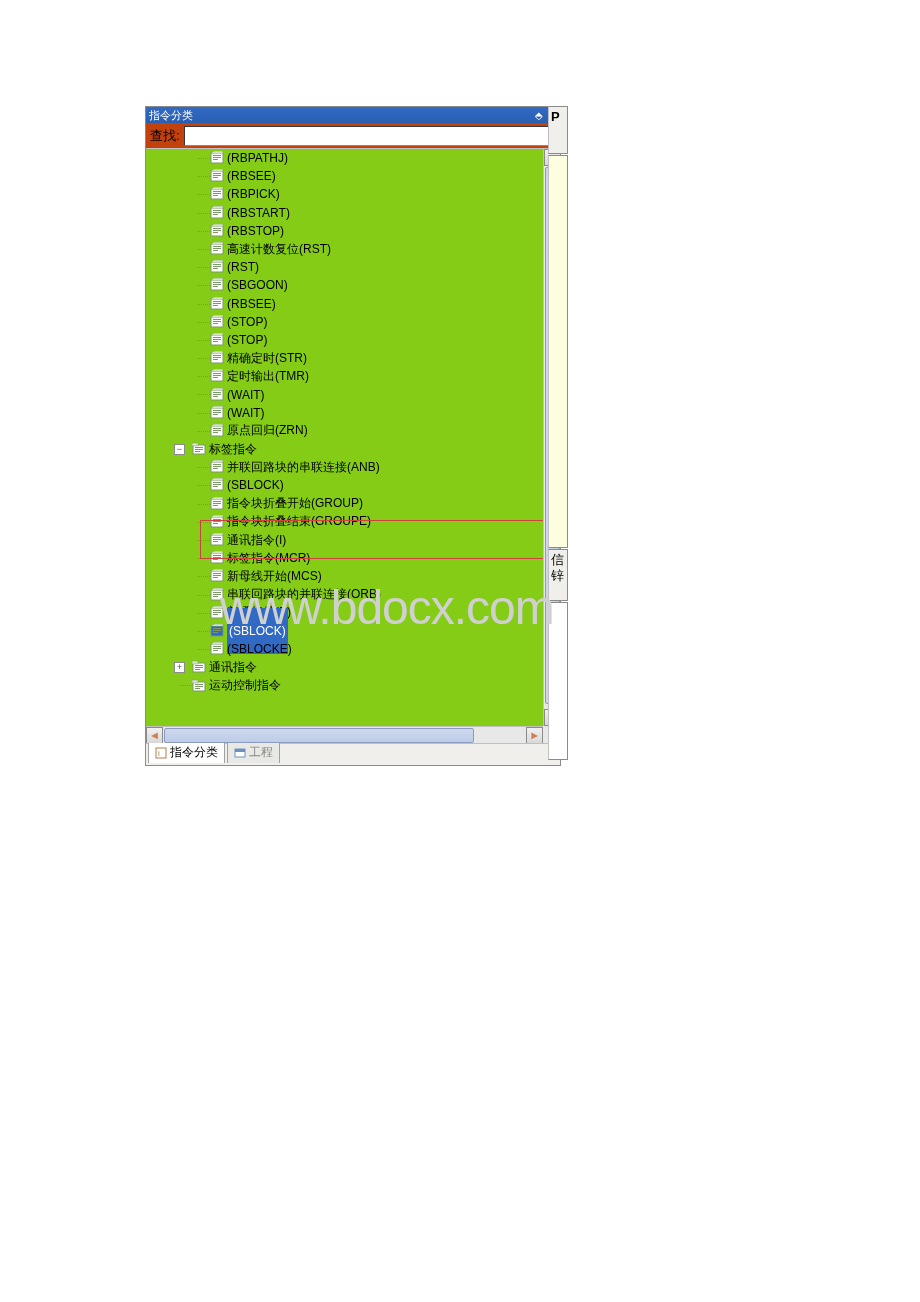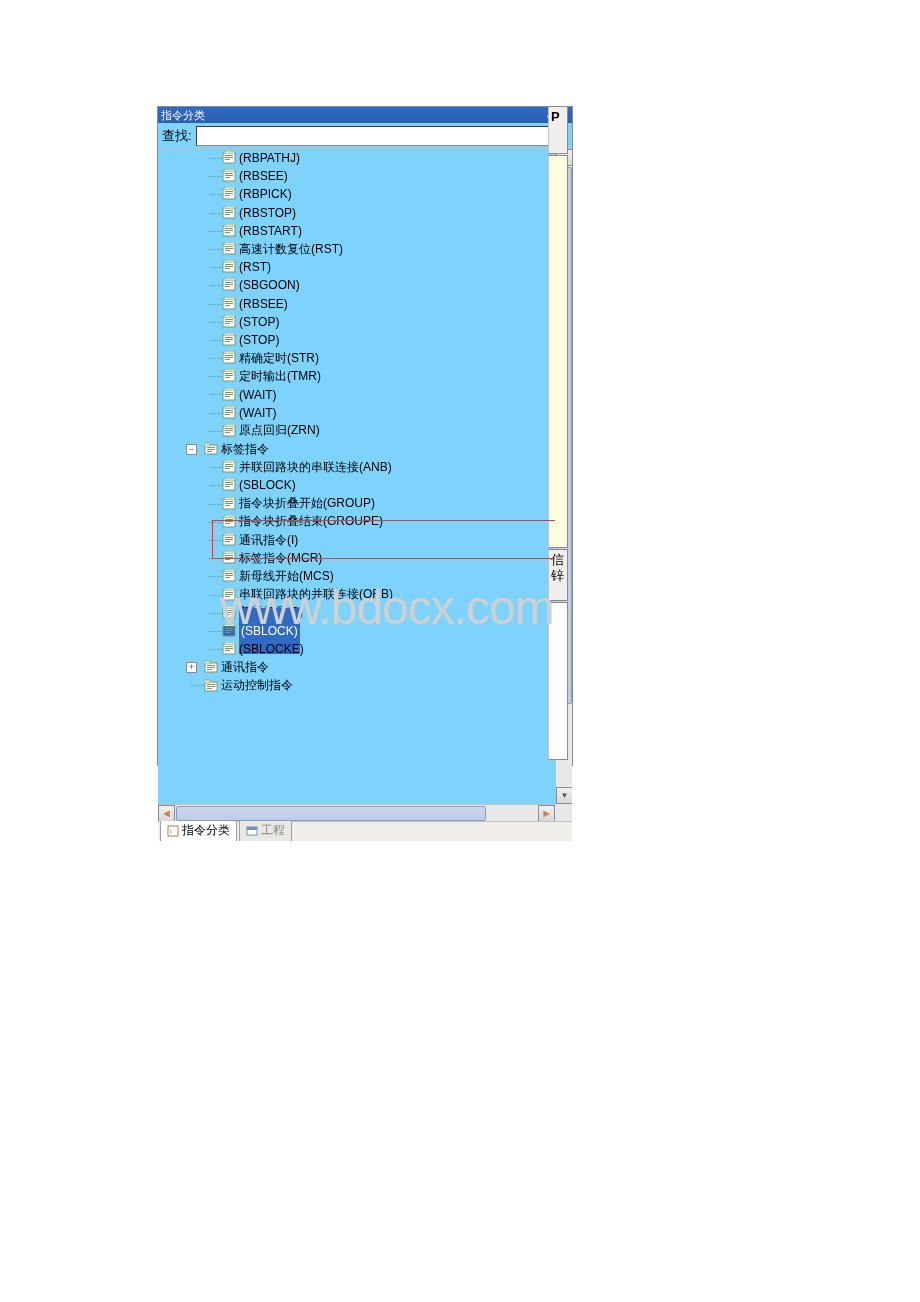--- a/index.html
+++ b/index.html
@@ -18,21 +18,21 @@
       font-size: 48px;
       color: #d0d0d0;
       font-weight: 300;
       z-index: 50;
       pointer-events: none;
       letter-spacing: -1px;
     }
     .main-container {
       position: absolute;
       top: 106px;
-      left: 157px;
+      left: 145px;
       width: 416px;
       height: 660px;
       background: #f0efeb;
       border: 1px solid #8b8b8b;
     }
     .titlebar {
       height: 16px;
       background: linear-gradient(to bottom, #316ac5, #2a5fb0);
       display: flex;
       align-items: center;
@@ -42,36 +42,36 @@
       font-size: 11px;
     }
     .titlebar-controls { display: flex; gap: 6px; font-size: 10px; }
     .titlebar-controls span { cursor: pointer; }
     .search-row {
       height: 26px;
       display: flex;
       align-items: center;
       padding: 2px 4px;
       border-bottom: 1px solid #c0c0c0;
-      background: #7dd3fc;
+      background: #c2410c;
     }
     .search-label { margin-right: 4px; font-size: 13px; color: #000; }
     .search-input {
       flex: 1;
       height: 20px;
       border: 1px inset #8b8b8b;
       background: #fff;
       font-size: 12px;
       padding: 0 2px;
     }
     .tree-scroll {
       position: relative;
-      height: 672px;
+      height: 594px;
       overflow: hidden;
-      background: #7dd3fc;
+      background: #84cc16;
     }
     .tree-content {
       position: absolute;
       top: 0;
       left: 0;
       width: calc(100% - 17px);
       height: calc(100% - 17px);
       overflow: hidden;
     }
     .vscroll {
@@ -334,34 +334,34 @@
           <span class="dotted-h"></span>
           <span class="node-icon item-icon">
             <svg viewBox="0 0 14 14">
               <rect class="bg" x="1" y="2" width="12" height="10" fill="#fff" stroke="#7b9968"></rect>
               <rect x="3" y="4" width="8" height="1" fill="#7b9968"></rect>
               <rect x="3" y="6" width="8" height="1" fill="#7b9968"></rect>
               <rect x="3" y="8" width="5" height="1" fill="#7b9968"></rect>
               <path d="M1 2 L4 0 L13 0 L13 2" fill="#d4e4c4" stroke="#7b9968" stroke-width="0.5"></path>
             </svg>
           </span>
+          <span class="node-label">(RBSTART)</span>
+        </div>
+        <div class="tree-node indent-2">
+          <span class="dotted-h"></span>
+          <span class="node-icon item-icon">
+            <svg viewBox="0 0 14 14">
+              <rect class="bg" x="1" y="2" width="12" height="10" fill="#fff" stroke="#7b9968"></rect>
+              <rect x="3" y="4" width="8" height="1" fill="#7b9968"></rect>
+              <rect x="3" y="6" width="8" height="1" fill="#7b9968"></rect>
+              <rect x="3" y="8" width="5" height="1" fill="#7b9968"></rect>
+              <path d="M1 2 L4 0 L13 0 L13 2" fill="#d4e4c4" stroke="#7b9968" stroke-width="0.5"></path>
+            </svg>
+          </span>
           <span class="node-label">(RBSTOP)</span>
-        </div>
-        <div class="tree-node indent-2">
-          <span class="dotted-h"></span>
-          <span class="node-icon item-icon">
-            <svg viewBox="0 0 14 14">
-              <rect class="bg" x="1" y="2" width="12" height="10" fill="#fff" stroke="#7b9968"></rect>
-              <rect x="3" y="4" width="8" height="1" fill="#7b9968"></rect>
-              <rect x="3" y="6" width="8" height="1" fill="#7b9968"></rect>
-              <rect x="3" y="8" width="5" height="1" fill="#7b9968"></rect>
-              <path d="M1 2 L4 0 L13 0 L13 2" fill="#d4e4c4" stroke="#7b9968" stroke-width="0.5"></path>
-            </svg>
-          </span>
-          <span class="node-label">(RBSTART)</span>
         </div>
         <div class="tree-node indent-2">
           <span class="dotted-h"></span>
           <span class="node-icon item-icon">
             <svg viewBox="0 0 14 14">
               <rect class="bg" x="1" y="2" width="12" height="10" fill="#fff" stroke="#7b9968"></rect>
               <rect x="3" y="4" width="8" height="1" fill="#7b9968"></rect>
               <rect x="3" y="6" width="8" height="1" fill="#7b9968"></rect>
               <rect x="3" y="8" width="5" height="1" fill="#7b9968"></rect>
               <path d="M1 2 L4 0 L13 0 L13 2" fill="#d4e4c4" stroke="#7b9968" stroke-width="0.5"></path>

